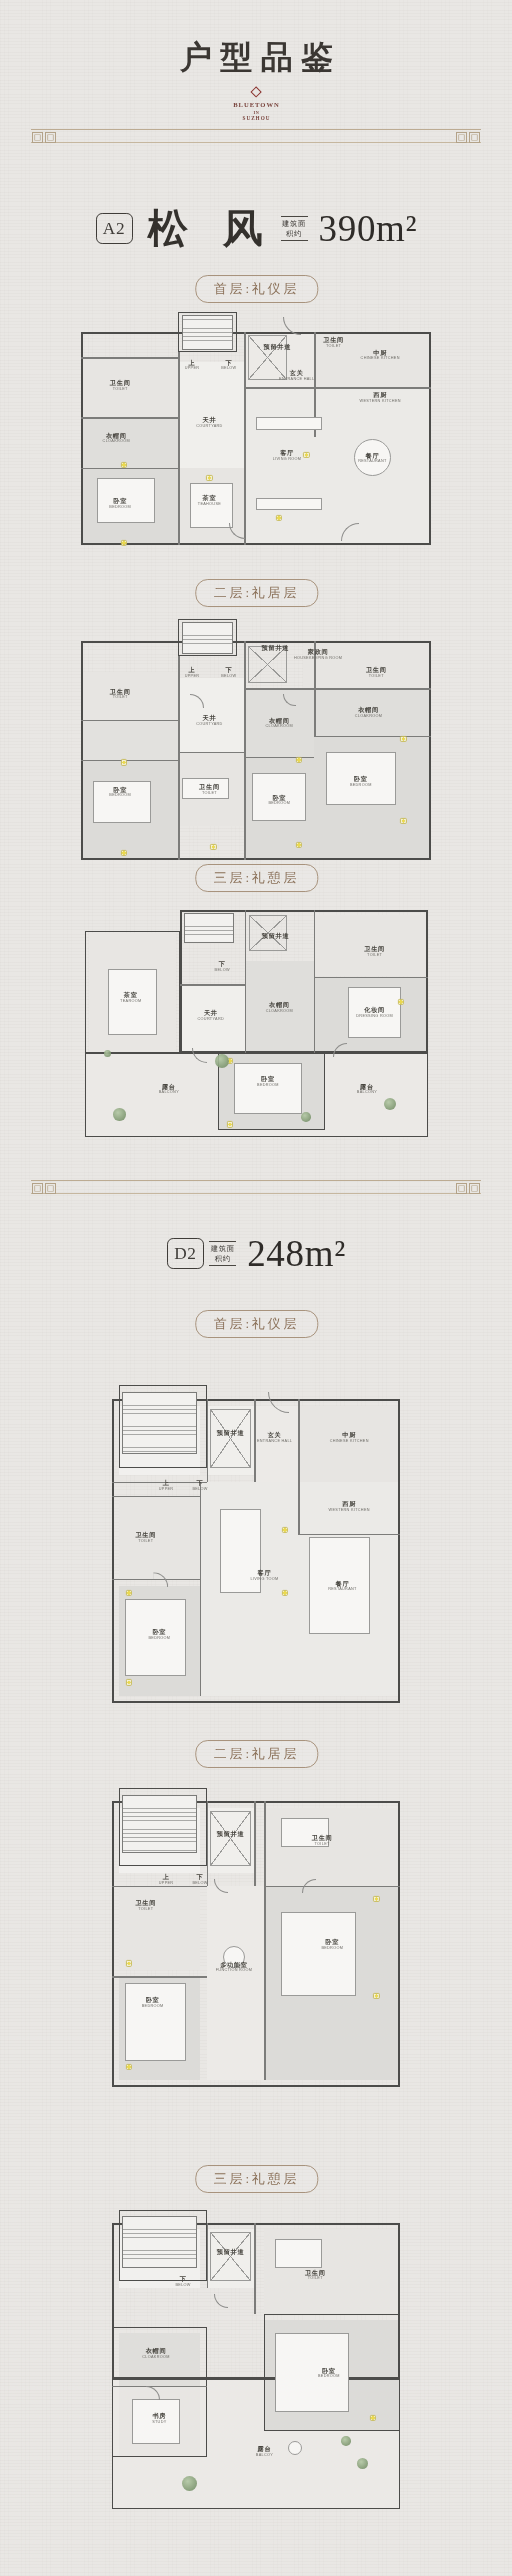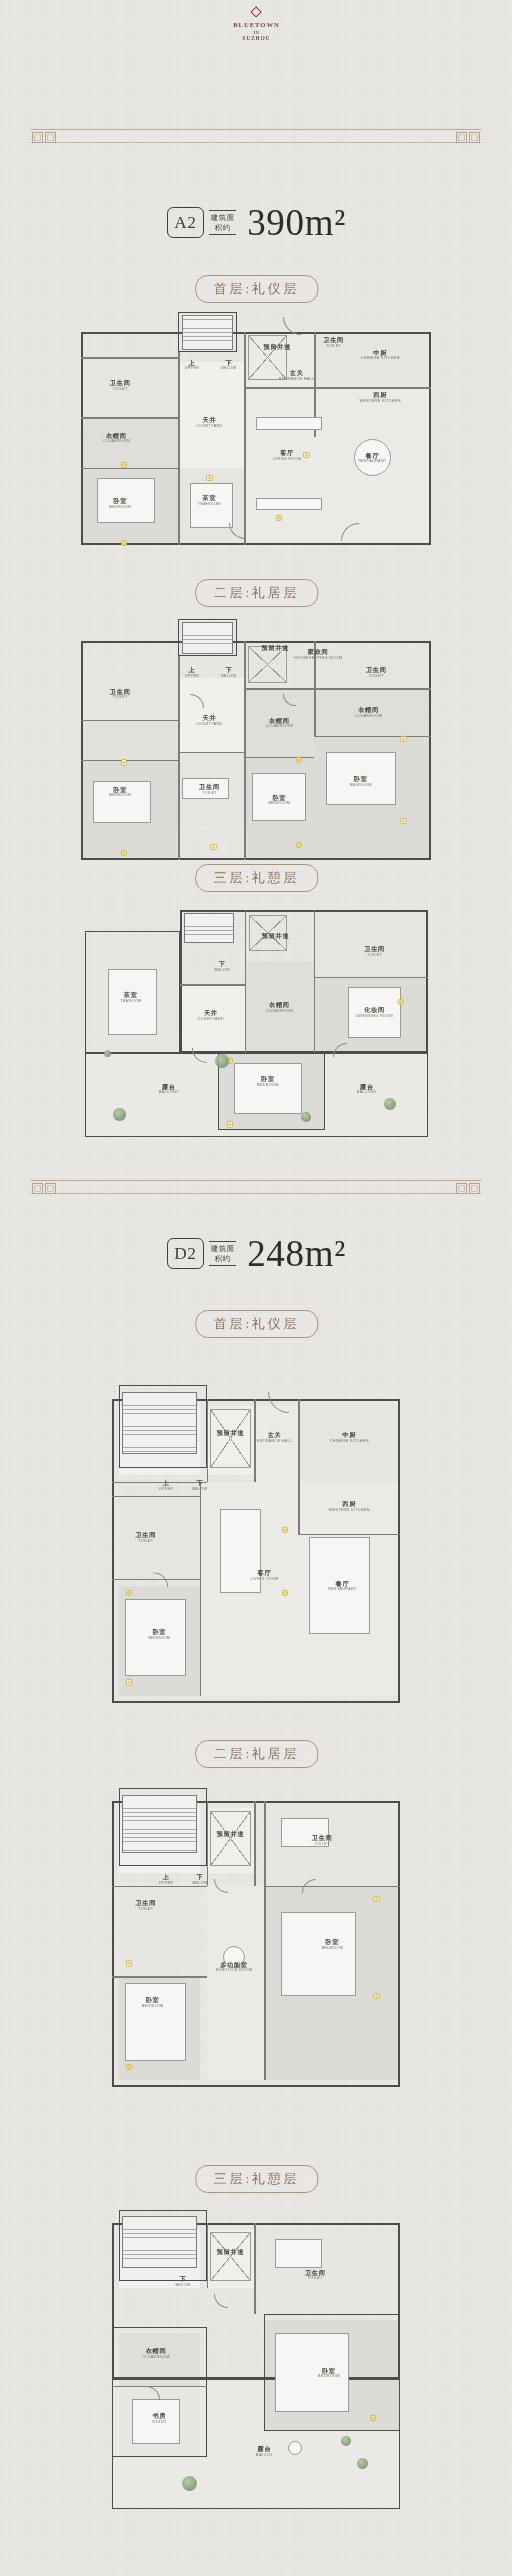--- a/index.html
+++ b/index.html
@@ -67,20 +67,21 @@
   .pacc{width:6.2px;height:6.2px;transform:translate(-50%,-50%);border:0.7px solid #c9bd5e;border-radius:1.4px;
     background:radial-gradient(circle at 50% 50%, #ead94e 0 1.7px, #f6f2dd 1.7px);z-index:4;}
   .ptree{border-radius:50%;opacity:.9;z-index:4;
     background:radial-gradient(circle at 38% 35%, #b2c7a3, #7e9770 70%, #6d855f);}
   .parc{border:0.7px solid #8d8d8b;border-top:none;border-right:none;border-radius:0 0 0 100%;background:transparent;z-index:3;}
 </style>
 </head>
 <body>
 
 <div class="hdr">
+  <div class="main-title">户型品鉴</div>
   <div class="diamond"></div>
   <div class="brand">
     <div class="b1">BLUETOWN</div>
     <div class="b2">IN</div>
     <div class="b3">SUZHOU</div>
   </div>
 </div>
 
 <div class="divider div-top">
   <div class="l1"></div>
@@ -90,20 +91,21 @@
       <i></i>
     </div>
   <div class="orn right">
       <i></i>
       <i></i>
     </div>
 </div>
 
 <div class="sec-title sec-a2">
   <div class="badge">A2</div>
+  <div class="sec-name">松 风</div>
   <div class="area-note">
     <div>建筑面</div>
     <div>积约</div>
   </div>
   <div class="area-value">390m²</div>
 </div>
 
 <div class="floor-tag tag-a2-1">首层:礼仪层</div>
 <div class="floor-tag tag-a2-2">二层:礼居层</div>
 <div class="floor-tag tag-a2-3">三层:礼憩层</div>

